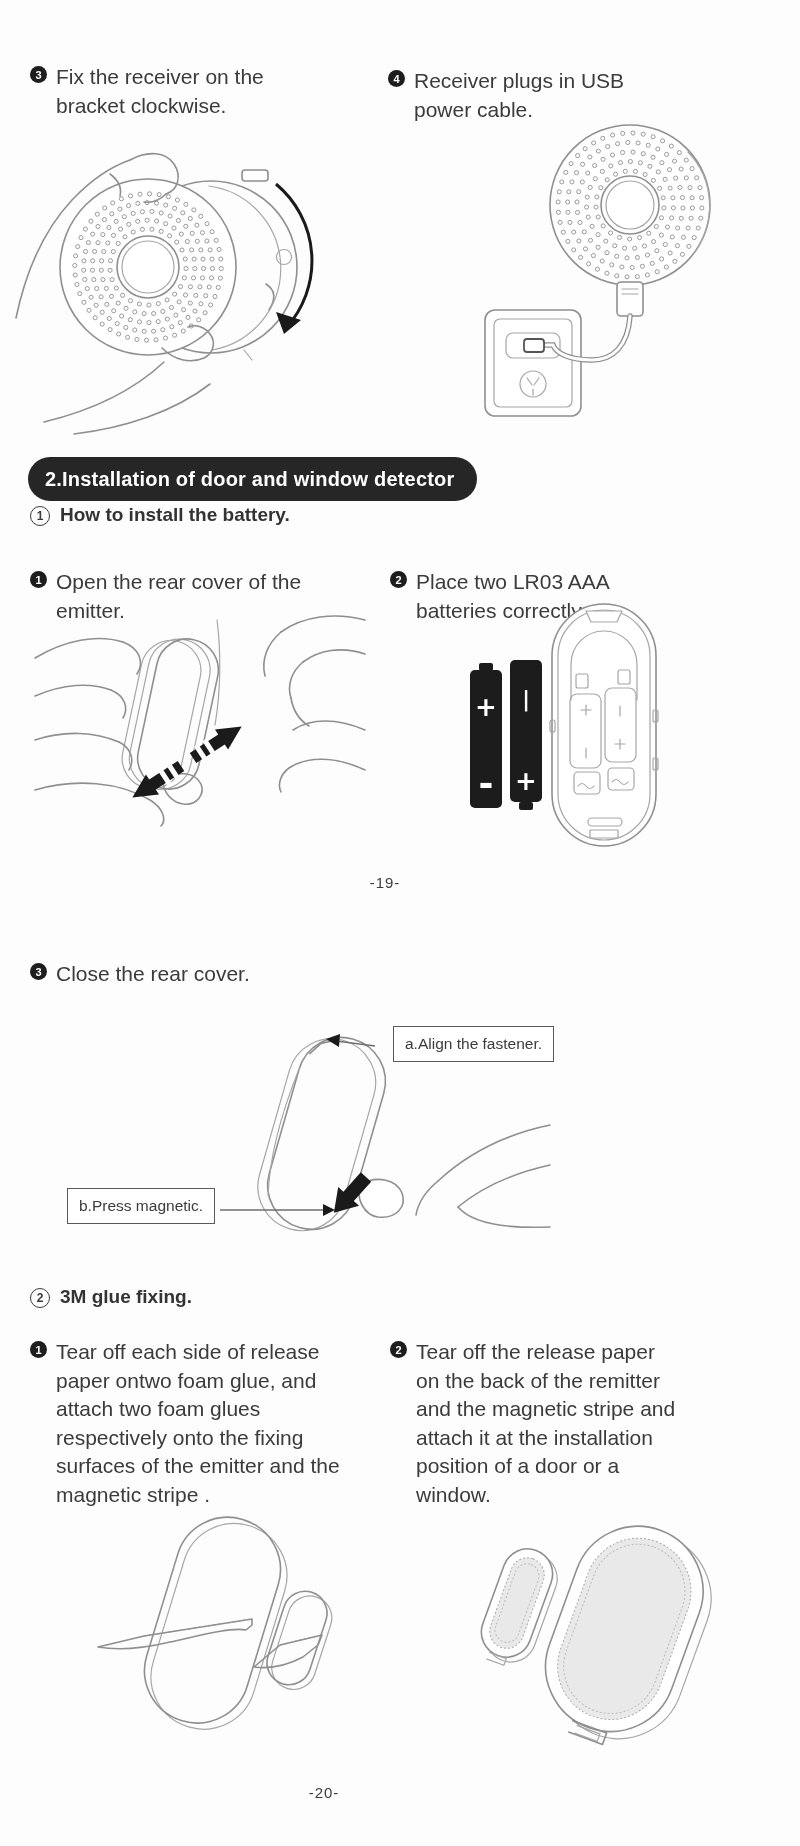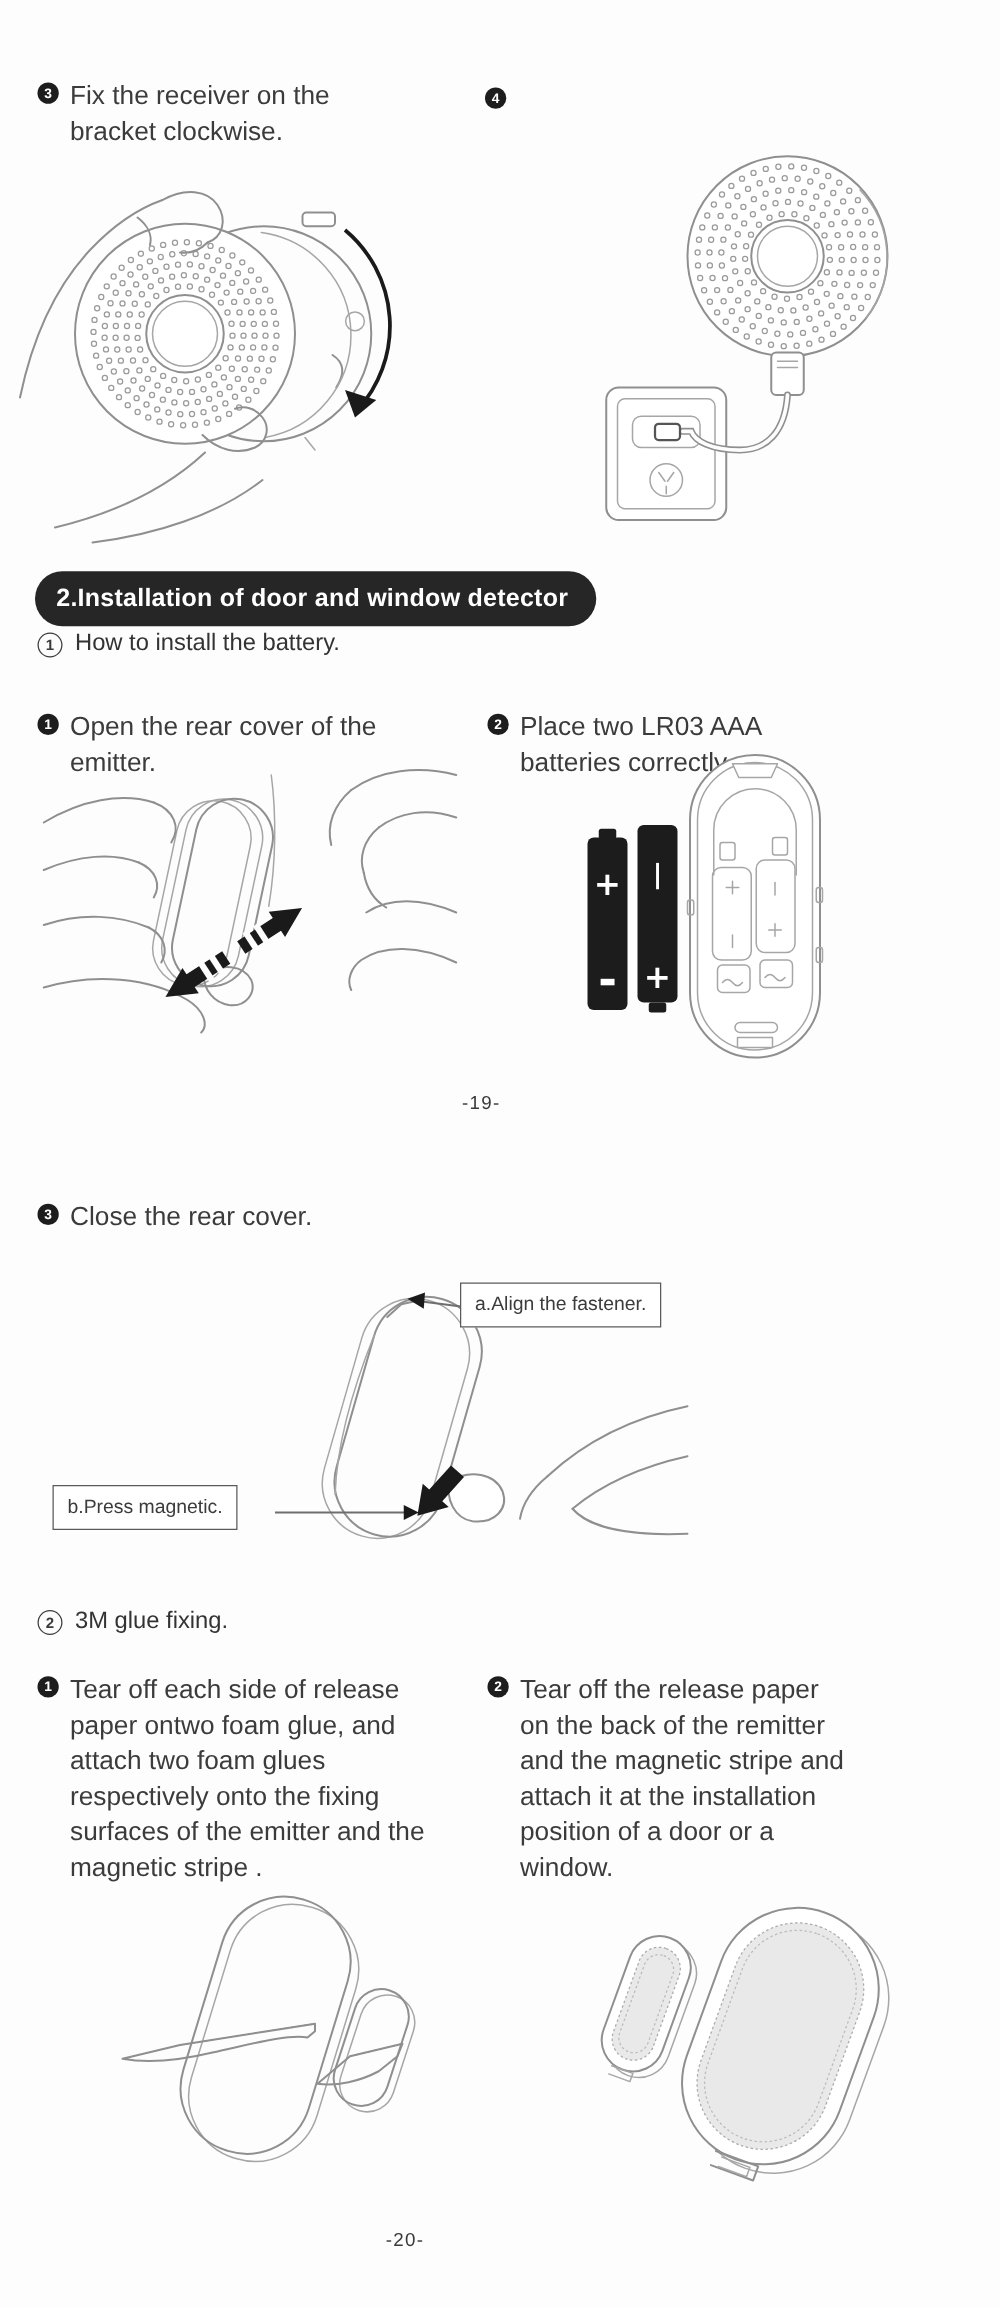--- a/index.html
+++ b/index.html
@@ -11,24 +11,24 @@
   .step-text { font-size:21px; line-height:1.36; color:#3b3b3b; }
   .bullet { flex:0 0 auto; display:flex; align-items:center; justify-content:center; border-radius:50%; font-weight:700; }
   .bullet.filled { width:17px; height:17px; margin-top:3px; background:#1d1d1d; color:#fff; font-size:11px; }
   .bullet.outline { width:20px; height:20px; margin-top:1px; border:1.6px solid #3b3b3b; color:#3b3b3b; font-size:12px; background:transparent; }
 
   .banner { position:absolute; background:#262626; color:#fff; font-size:20px; font-weight:700;
             height:44px; line-height:44px; padding:0 22px 0 17px; border-radius:23px;
             white-space:nowrap; width:max-content; letter-spacing:.2px; }
 
   .subheading { position:absolute; display:flex; gap:10px; align-items:center; }
-  .subheading h2 { font-size:19px; font-weight:400; color:#333; }
+  .subheading h2 { font-size:19px; font-weight:700; color:#333; }
 
   .callout { position:absolute; border:1.5px solid #5a5a5a; background:#fff; padding:8px 11px;
-             font-size:15.5px; color:#3b3b3b; white-space:nowrap; z-index:3; }
+             font-size:15.5px; color:#3b3b3b; white-space:nowrap; z-index:3;margin-left:25px; }
 
   .pagenum { position:absolute; left:0; text-align:center; font-size:15px; color:#3b3b3b; letter-spacing:1px; }
   .pagenum.p19 { width:770px; }
   .pagenum.p20 { width:648px; }
 
   svg.illu { position:absolute; overflow:visible; }
   .ln  { fill:none; stroke:#8f8f8f; stroke-width:1.6; stroke-linecap:round; stroke-linejoin:round; }
   .ln2 { fill:none; stroke:#a6a6a6; stroke-width:1.2; stroke-linecap:round; stroke-linejoin:round; }
   .wfill { fill:#fff; }
   .blk { fill:#1a1a1a; stroke:none; }
@@ -42,20 +42,21 @@
 <body>
 
 <div class="page">
 
   <div class="step" style="left:30px;top:63px;width:290px">
     <span class="bullet filled">3</span>
     <p class="step-text">Fix the receiver on the bracket clockwise.</p>
   </div>
   <div class="step" style="left:388px;top:67px;width:258px">
     <span class="bullet filled">4</span>
+    <p class="step-text">Receiver plugs in USB power cable.</p>
   </div>
 
   <svg class="illu" style="left:14px;top:122px" width="355" height="315" viewBox="0 0 355 315">
     <g>
       <circle class="ln" cx="197" cy="145" r="86"></circle>
       <rect class="ln wfill" x="228" y="48" width="26" height="11" rx="3"></rect>
       <circle class="ln2 wfill" cx="270" cy="135" r="7.5"></circle>
       <path class="ln" d="M252 162 q 14 9 3 26"></path>
       <path class="ln2" d="M230 228 l 8 10"></path>
     </g>

